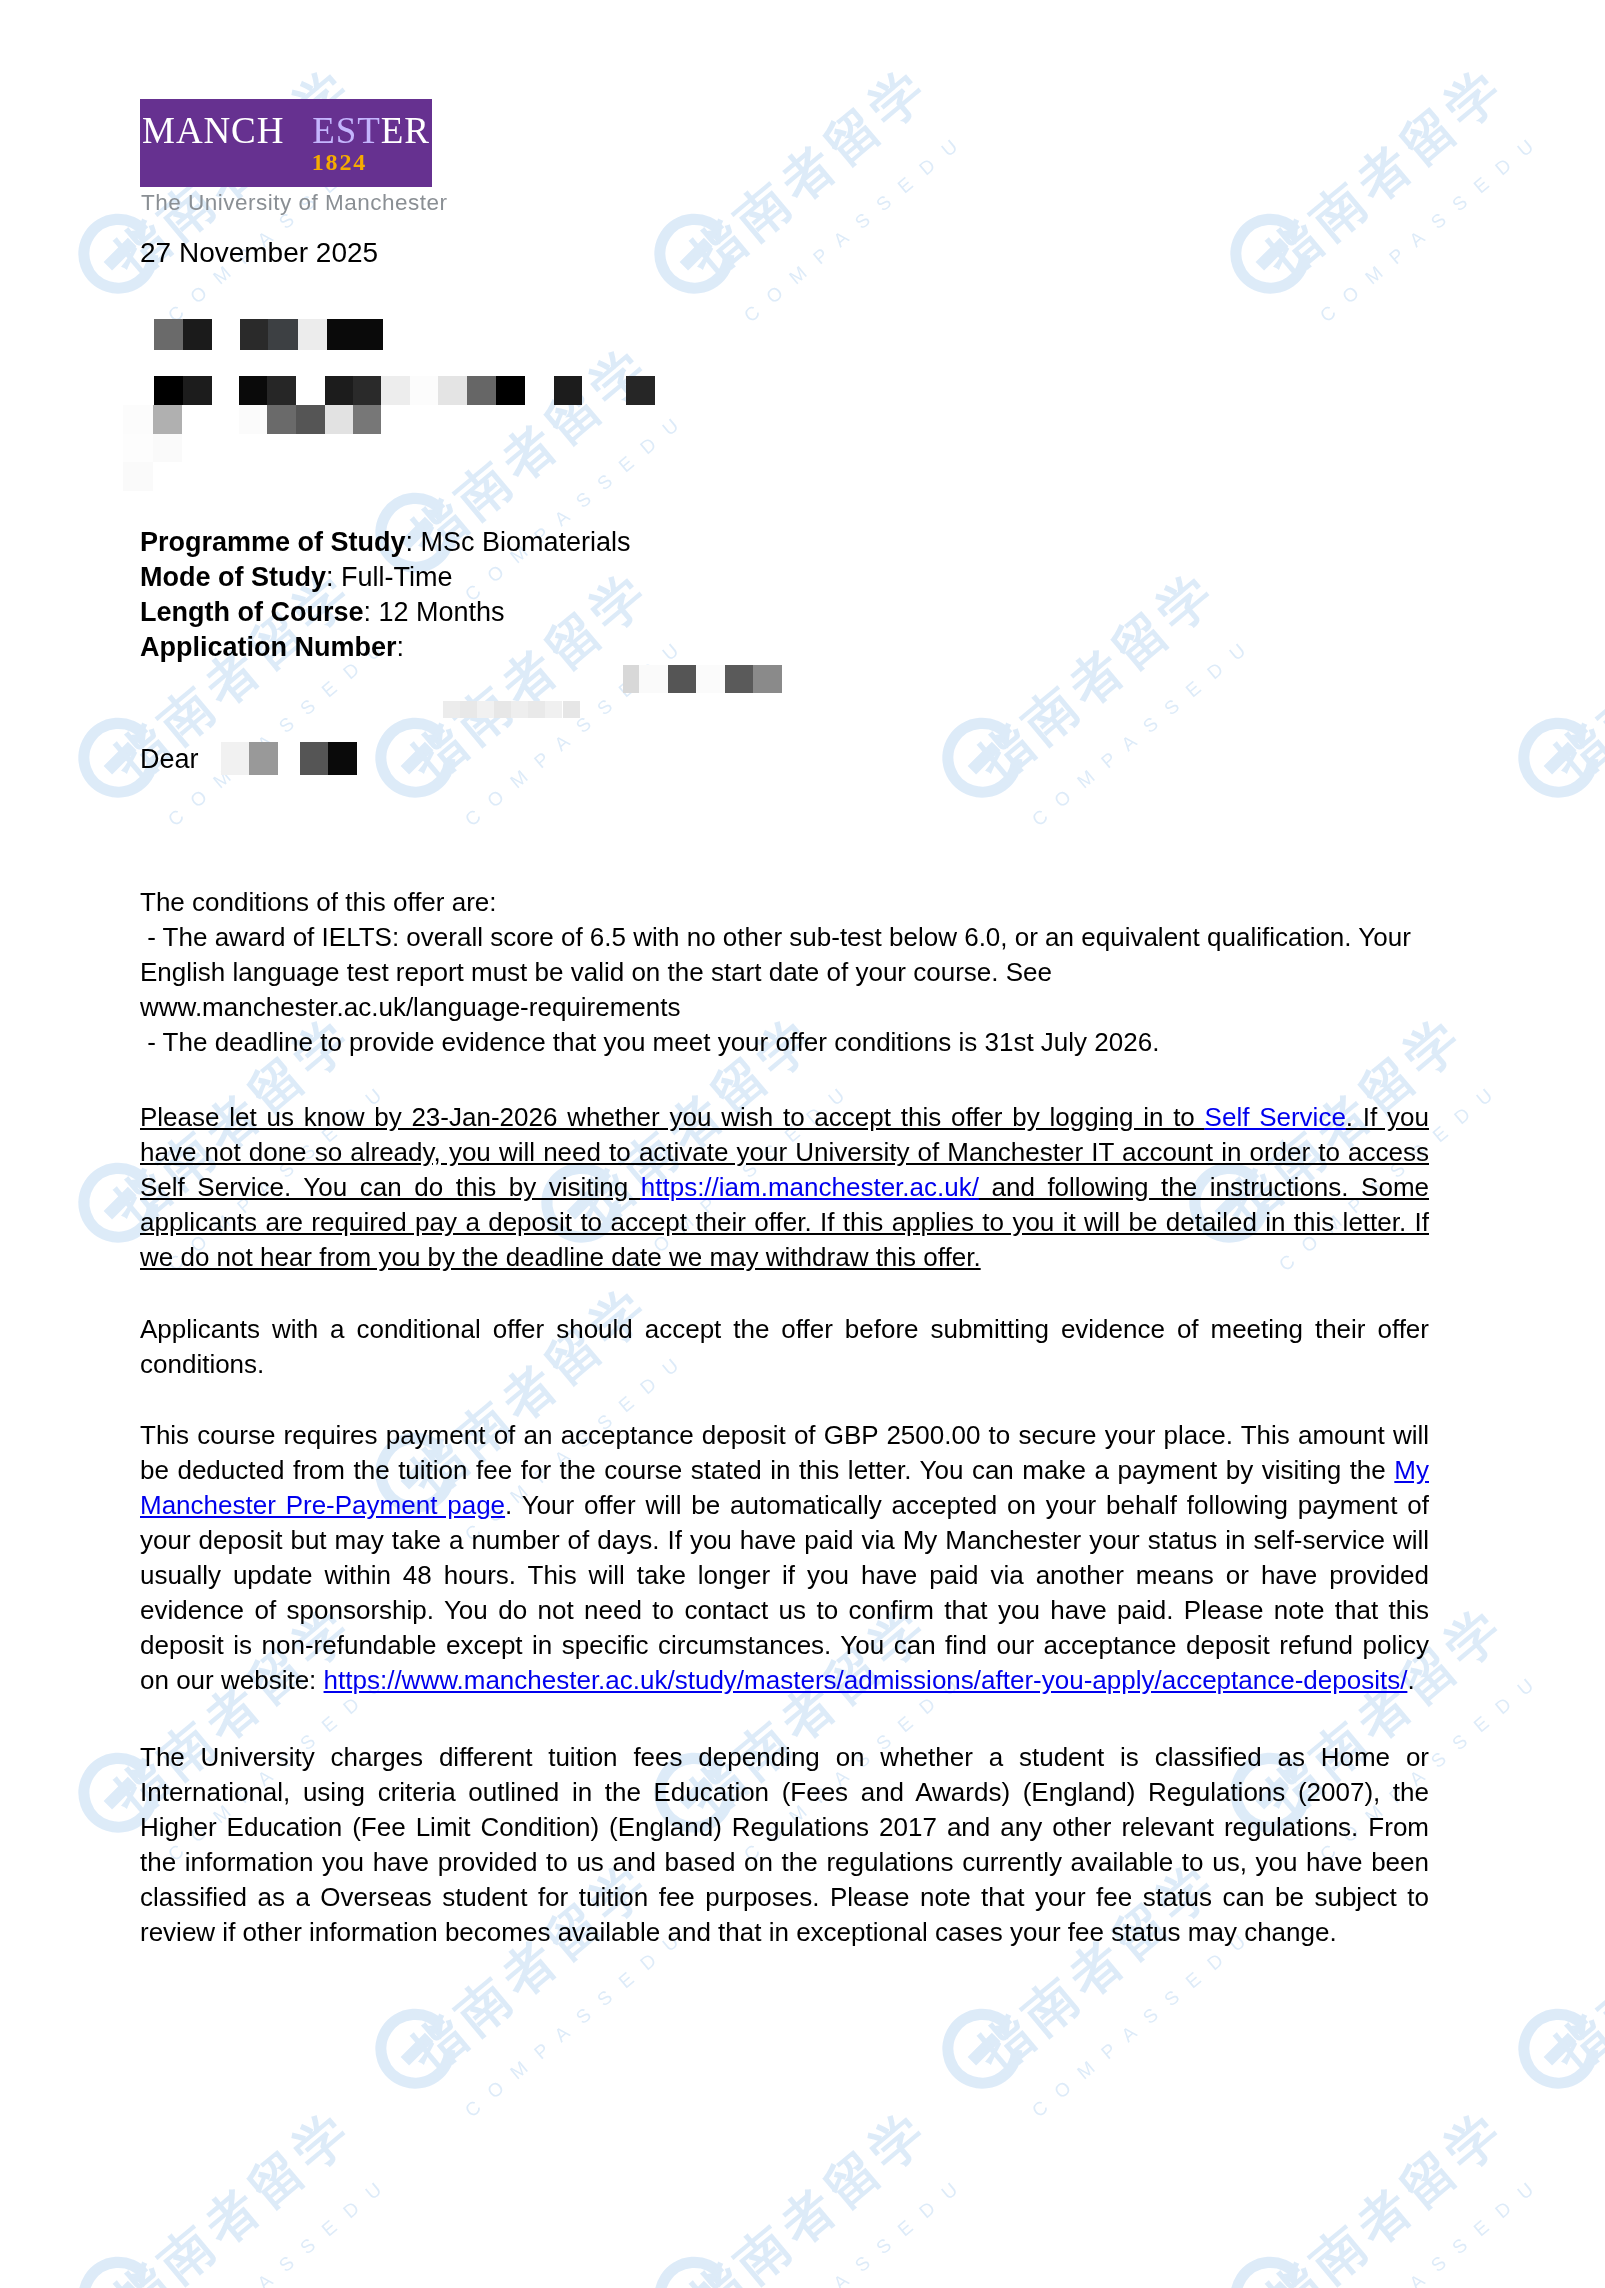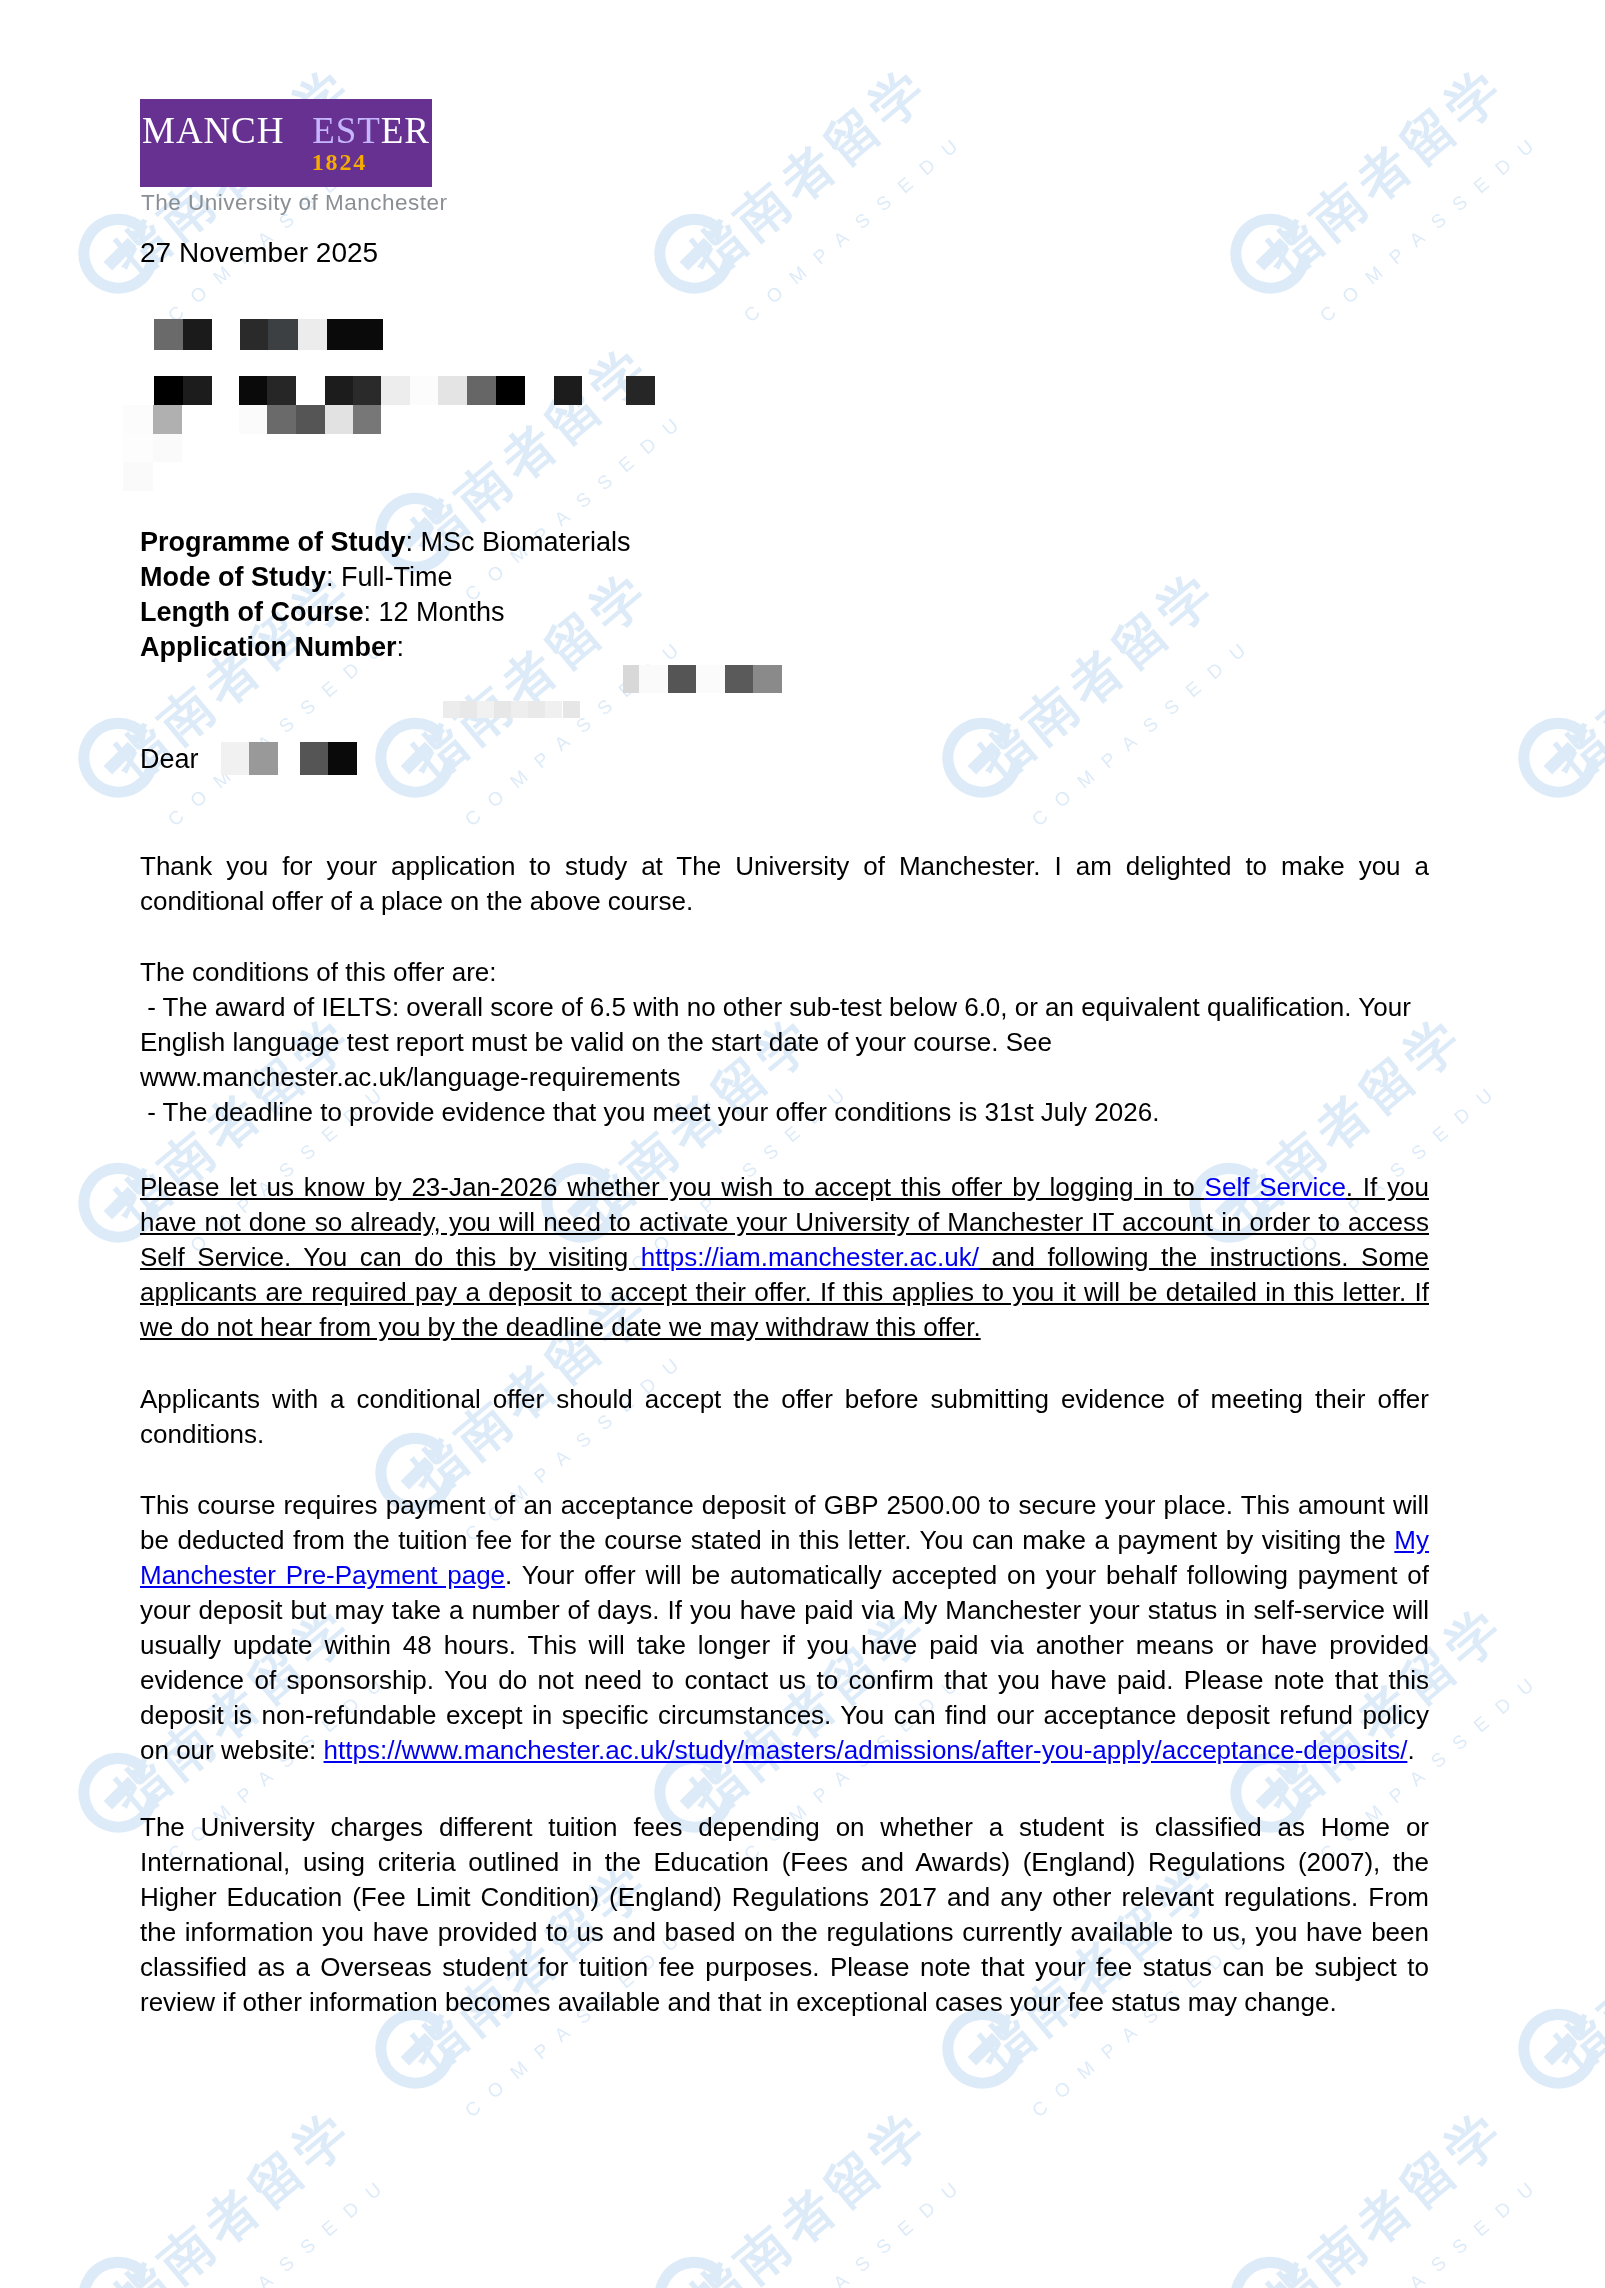--- a/index.html
+++ b/index.html
@@ -390,21 +390,20 @@
   <div class="details">
     <div><b>Programme of Study</b><span>: </span><span>MSc Biomaterials</span></div>
     <div><b>Mode of Study</b><span>: </span><span>Full-Time</span></div>
     <div><b>Length of Course</b><span>: </span><span>12 Months</span></div>
     <div><b>Application Number</b><span>: </span></div>
   </div>
 
   <div class="salutation">Dear</div>
 
   <div class="body-text">
-    <p class="para just">Thank you for your application to study at The University of Manchester. I am delighted to make you a conditional offer of a place on the above course.</p>
 
     <p class="para mt1">The conditions of this offer are:</p>
     <p class="para cond-item">- The award of IELTS: overall score of 6.5 with no other sub-test below 6.0, or an equivalent qualification. Your English language test report must be valid on the start date of your course. See www.manchester.ac.uk/language-requirements</p>
     <p class="para cond-item">- The deadline to provide evidence that you meet your offer conditions is 31st July 2026.</p>
 
     <p class="para just mt2"><span>Please let us know by 23-Jan-2026 whether you wish to accept this offer by logging in to </span><a class="doc-link" style="color: rgb(0, 0, 238);">Self Service</a><span>. If you have not done so already, you will need to activate your University of Manchester IT account in order to access Self Service. You can do this by visiting </span><a class="doc-link" style="color: rgb(0, 0, 238);">https://iam.manchester.ac.uk/</a><span> and following the instructions. Some applicants are required pay a deposit to accept their offer. If this applies to you it will be detailed in this letter. If we do not hear from you by the deadline date we may withdraw this offer.</span></p>
 
     <p class="para just mt3">Applicants with a conditional offer should accept the offer before submitting evidence of meeting their offer conditions.</p>
 
     <p class="para just mt1"><span>This course requires payment of an acceptance deposit of GBP 2500.00 to secure your place. This amount will be deducted from the tuition fee for the course stated in this letter. You can make a payment by visiting the </span><a class="doc-link" style="color: rgb(0, 0, 238);">My Manchester Pre-Payment page</a><span>. Your offer will be automatically accepted on your behalf following payment of your deposit but may take a number of days. If you have paid via My Manchester your status in self-service will usually update within 48 hours. This will take longer if you have paid via another means or have provided evidence of sponsorship. You do not need to contact us to confirm that you have paid. Please note that this deposit is non-refundable except in specific circumstances. You can find our acceptance deposit refund policy on our website: </span><a class="doc-link break-url" style="color: rgb(0, 0, 238);">https://www.manchester.ac.uk/study/masters/admissions/after-you-apply/acceptance-deposits/</a><span>.</span></p>

